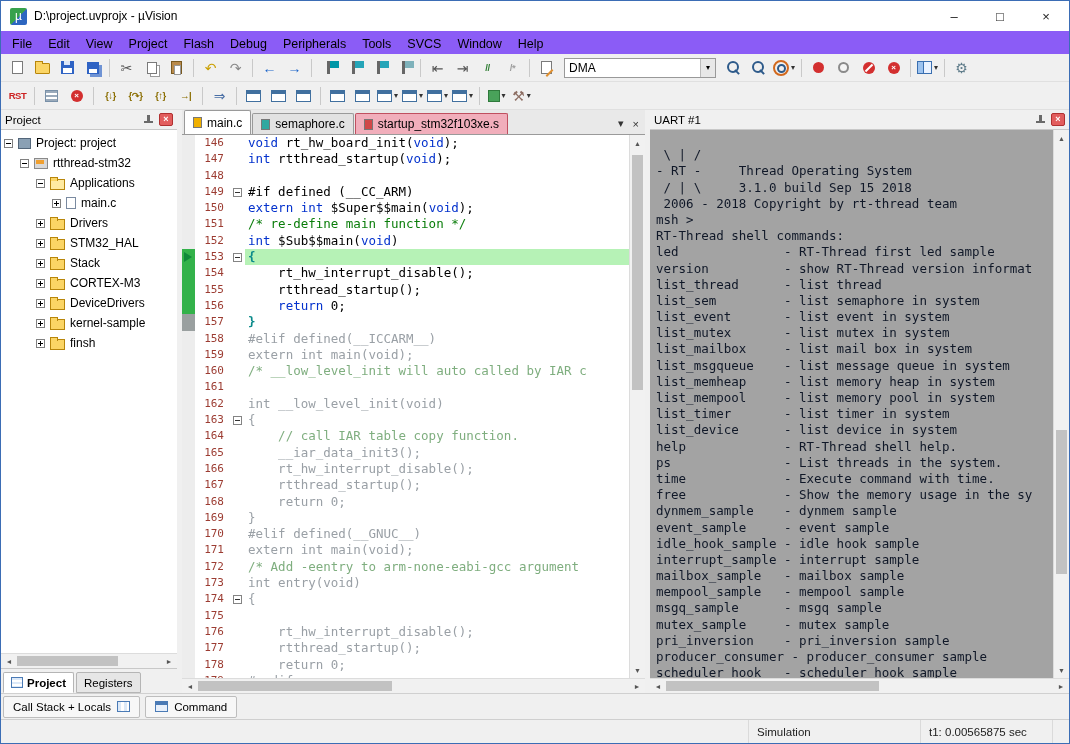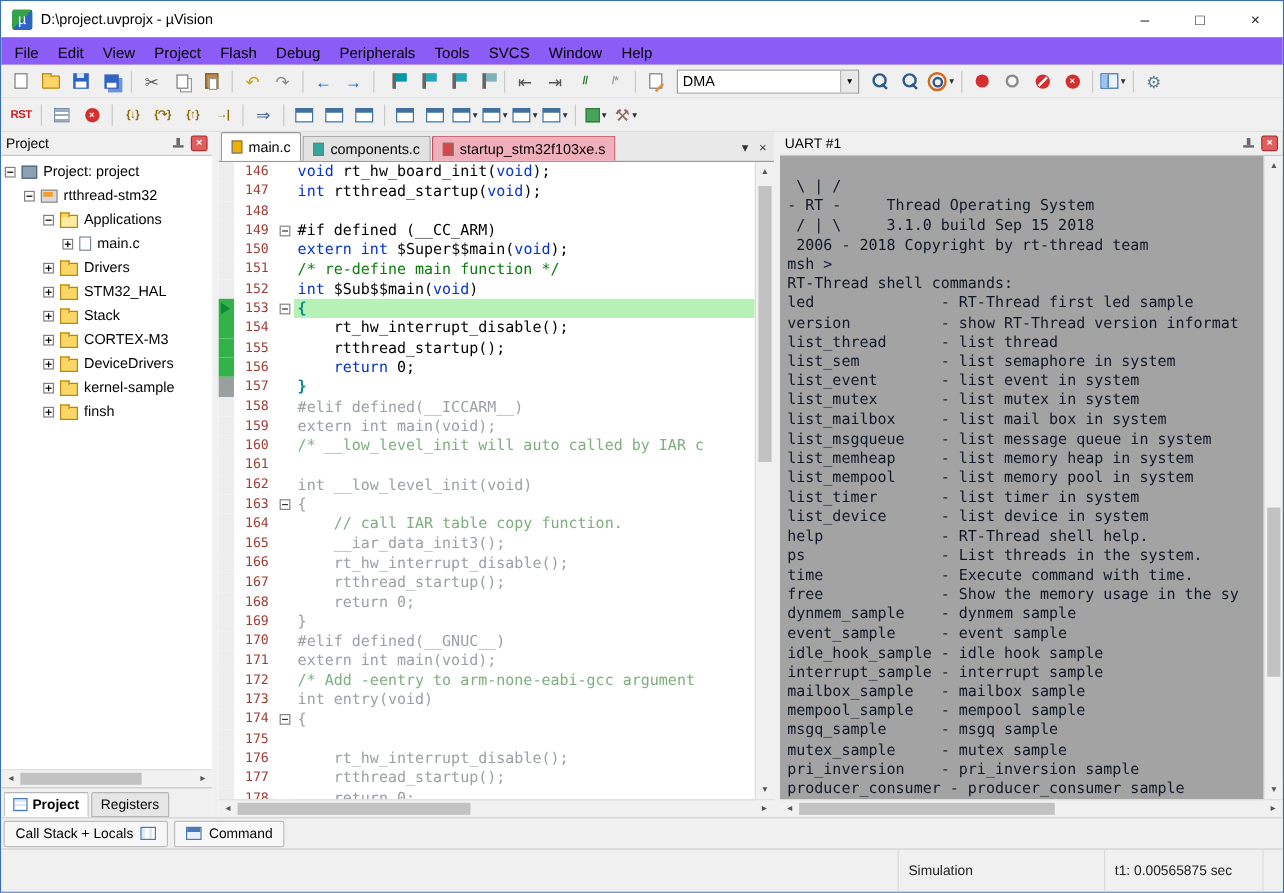--- a/index.html
+++ b/index.html
@@ -124,21 +124,21 @@
 .sb-h{height:15px;flex:0 0 auto;display:flex;border-top:1px solid #dcdcdc}
 .sb-btn{flex:0 0 16px;display:flex;align-items:center;justify-content:center;font-size:7px;color:#555;background:#f1f1f1}
 .sb-track{flex:1;position:relative}
 .sb-thumb{position:absolute;background:#c2c2c2}
 .a-up::after{content:"▲"}.a-dn::after{content:"▼"}.a-lf::after{content:"◄"}.a-rt::after{content:"►"}
 
 .dockrow{height:26px;flex:0 0 auto;background:#f0f0f0;border-top:1px solid #d0d0d0;display:flex;align-items:center;padding-left:2px;gap:5px}
 .dock-tab{height:22px;display:flex;align-items:center;gap:6px;padding:0 9px;border:1px solid #bdbdbd;background:#f7f7f7;font-size:11.5px;border-radius:2px;white-space:nowrap}
 .dock-ico{width:13px;height:11px;border:1px solid #4a7ab5;background:linear-gradient(#4a7ab5 0 3px,#e8f0fb 3px 100%)}
 .dock-ico.grid{background:repeating-linear-gradient(90deg,#dce9f8 0 3px,#fff 3px 6px)}
-.statusbar{height:36px;flex:0 0 auto;background:#f0f0f0;border-top:1px solid #cfcfcf;display:flex;align-items:stretch;font-size:11.5px;color:#222}
+.statusbar{height:24px;flex:0 0 auto;background:#f0f0f0;border-top:1px solid #cfcfcf;display:flex;align-items:stretch;font-size:11.5px;color:#222}
 .st-cell{display:flex;align-items:center;padding:0 8px;border-right:1px solid #dadada;white-space:nowrap}
 .st-fill{flex:1}
 .st-sim{width:172px}
 .st-time{width:132px}
 .st-end{width:12px;border-right:none}
 </style>
 </head>
 <body>
 
 <div class="app">
@@ -429,21 +429,21 @@
     <div class="split"></div>
 
     <div class="editor">
       <div class="tabbar" id="tabbar">
           <div class="etab active">
             <span class="etab-ico" style="background: rgb(240, 176, 0);"></span>
             <span>main.c</span>
           </div>
           <div class="etab">
             <span class="etab-ico" style="background: rgb(47, 168, 160);"></span>
-            <span>components.c</span>
+            <span>semaphore.c</span>
           </div>
           <div class="etab pink">
             <span class="etab-ico" style="background: rgb(208, 72, 72);"></span>
             <span>startup_stm32f103xe.s</span>
           </div>
           <div class="tab-tools">
             <span class="tab-tool">▾</span>
             <span class="tab-tool">×</span>
           </div>
         </div>

